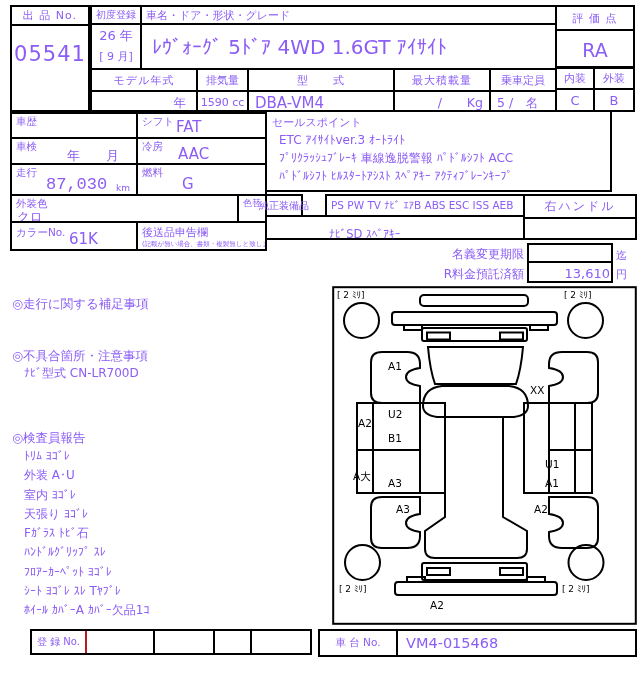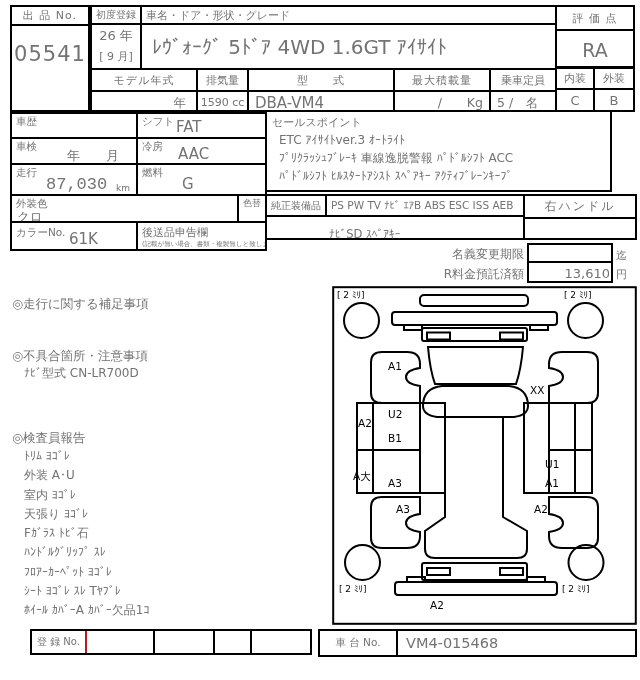--- a/index.html
+++ b/index.html
@@ -1,17 +1,17 @@
 <!DOCTYPE html>
 <html><head>
 <meta charset="utf-8">
 <style>
   html,body{margin:0;padding:0;background:#fff;}
   #sheet{position:relative;width:640px;height:680px;background:#ffffff;
-         font-family:"DejaVu Sans","Liberation Sans",sans-serif;color:#737373;
+         font-family:"DejaVu Sans","Liberation Sans",sans-serif;color:#8b5cf6;
          -webkit-font-smoothing:none;}
   .box{position:absolute;border:2px solid #000;box-sizing:border-box;background:#fff;}
   .abs{position:absolute;box-sizing:border-box;}
   .hdrcell{border-bottom:2px solid #000;display:flex;align-items:center;justify-content:center;
            font-size:11px;letter-spacing:1px;}
   .tiny{font-size:6.5px;white-space:nowrap;overflow:hidden;}
   .lblTL{position:absolute;top:1px;left:4px;font-size:10.5px;}
   .val{position:absolute;font-size:14px;}
   .center{display:flex;align-items:center;justify-content:center;}
   .right{text-align:right;}
@@ -117,21 +117,21 @@
 
   <div class="box" style="left:265px;top:110px;width:347px;height:82px;">
     <div style="font-size:11px;padding:3px 0 0 5px;">セールスポイント</div>
     <div id="sales-lines" style="padding:1px 0 0 12px;font-size:12px;line-height:18px;">
         <div class="line">ETC ｱｲｻｲﾄver.3 ｵｰﾄﾗｲﾄ</div>
         <div class="line">ﾌﾟﾘｸﾗｯｼｭﾌﾞﾚｰｷ 車線逸脱警報 ﾊﾟﾄﾞﾙｼﾌﾄ ACC</div>
         <div class="line">ﾊﾟﾄﾞﾙｼﾌﾄ ﾋﾙｽﾀｰﾄｱｼｽﾄ ｽﾍﾟｱｷｰ ｱｸﾃｨﾌﾞﾚｰﾝｷｰﾌﾟ</div>
       </div>
   </div>
 
-  <div class="box" style="left:265px;top:194px;width:62px;height:23px;">
+  <div class="box" style="left:265px;top:194px;width:38px;height:23px;">
     <div class="center" style="height:100%;font-size:10px;white-space:nowrap;">純正装備品</div>
   </div>
   <div class="box" style="left:325px;top:194px;width:200px;height:23px;">
     <div class="line" style="padding:3px 0 0 4px;font-size:10.5px;">PS PW TV ﾅﾋﾞ ｴｱB ABS ESC ISS AEB</div>
   </div>
   <div class="box" style="left:265px;top:215px;width:260px;height:25px;">
     <div class="line" style="padding:10px 0 0 62px;font-size:11.5px;">ﾅﾋﾞSD ｽﾍﾟｱｷｰ</div>
   </div>
   <div class="box" style="left:523px;top:194px;width:114px;height:46px;">
     <div class="center" style="height:21px;border-bottom:2px solid #000;font-size:12px;letter-spacing:2px;">右ハンドル</div>

